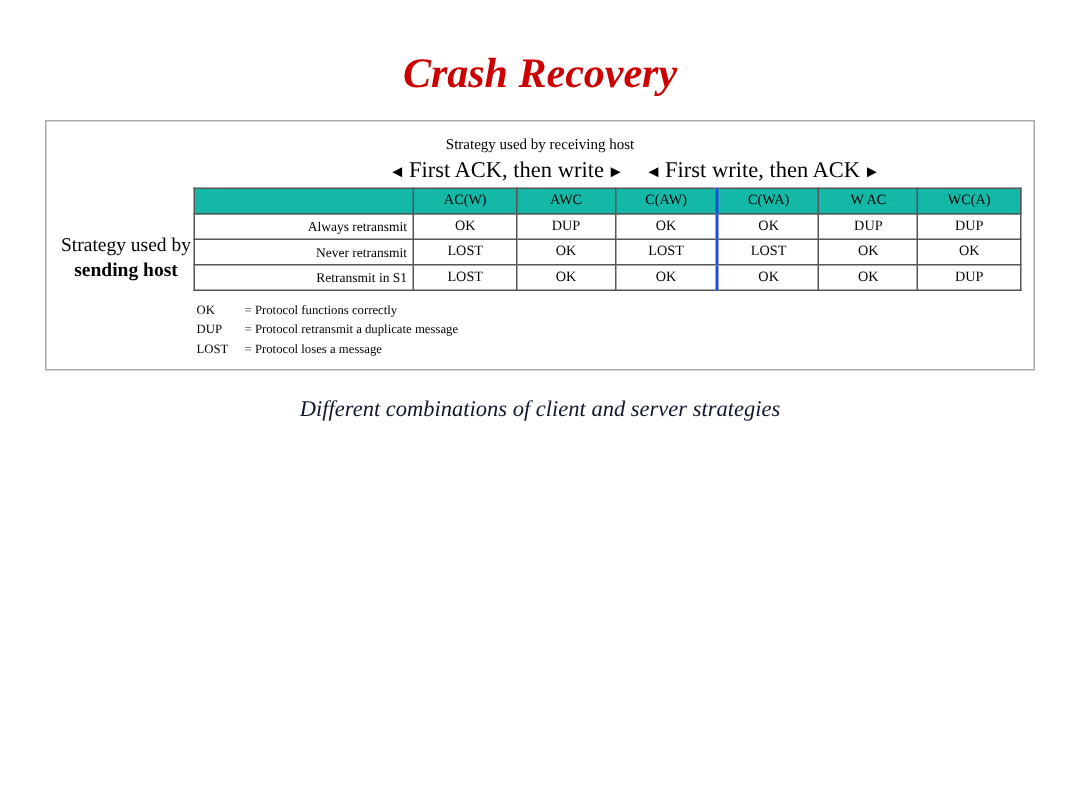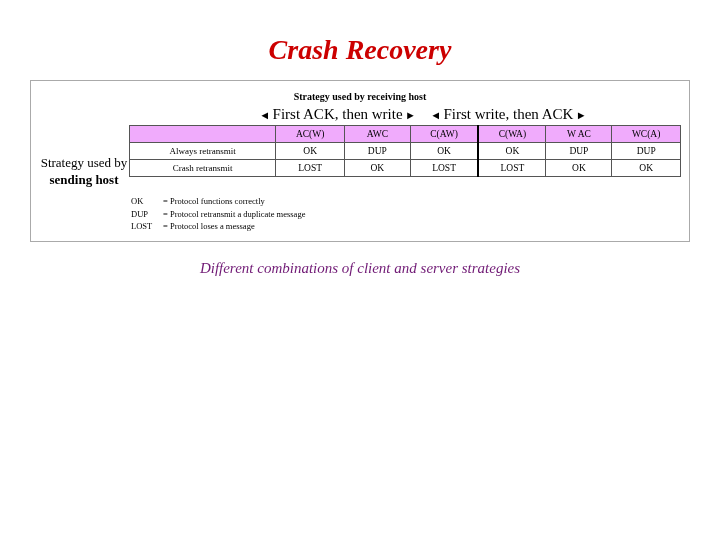--- a/index.html
+++ b/index.html
@@ -32,21 +32,20 @@
       border: 1px solid #aaa;
       padding: 10px 8px 8px 8px;
       margin-bottom: 10px;
     }
     
     .strategy-top {
       text-align: center;
       font-size: 10px;
       margin-bottom: 4px;
       color: #000;
-      font-weight: bold;
     }
     
     .header-arrows {
       display: flex;
       justify-content: center;
       align-items: center;
       margin-bottom: 2px;
       font-size: 9.5px;
       color: #000;
       gap: 0;
@@ -81,51 +80,51 @@
       font-size: 9.5px;
       width: 100%;
     }
     th, td {
       border: 1px solid #555;
       text-align: center;
       padding: 3px 4px;
       min-width: 36px;
     }
     th {
-      background: #f0abfc;
+      background: #14b8a6;
       font-weight: normal;
     }
     td.strategy-cell {
-      text-align: center;
+      text-align: right;
       min-width: 80px;
       font-size: 9px;
     }
     
     .sep-col {
-      border-left: 2px solid #000000;
+      border-left: 2px solid #1d4ed8;
     }
     
     .legend {
       margin-top: 6px;
       font-size: 8.5px;
       color: #000;
       padding-left: 92px;
       line-height: 1.5;
     }
     .legend-row {
       display: flex;
       gap: 4px;
     }
     .legend-key {
       font-weight: normal;
       min-width: 28px;
     }
     .bottom-text {
       font-size: 15px;
-      color: #701a75;
+      color: #0f172a;
       margin-top: 8px;
       text-align: center;
       font-style: italic;
     }
   </style>
 </head>
 <body>
 
 <div class="page">
   <h1 class="title">Crash Recovery</h1>
@@ -171,27 +170,36 @@
           <tr>
                 <td class="strategy-cell">Always retransmit</td>
                 <td>OK</td>
                 <td>DUP</td>
                 <td>OK</td>
                 <td class="sep-col">OK</td>
                 <td>DUP</td>
                 <td>DUP</td>
               </tr>
               <tr>
-                <td class="strategy-cell">Crash retransmit</td>
+                <td class="strategy-cell">Never retransmit</td>
                 <td>LOST</td>
                 <td>OK</td>
                 <td>LOST</td>
                 <td class="sep-col">LOST</td>
                 <td>OK</td>
                 <td>OK</td>
+              </tr>
+              <tr>
+                <td class="strategy-cell">Retransmit in S1</td>
+                <td>LOST</td>
+                <td>OK</td>
+                <td>OK</td>
+                <td class="sep-col">OK</td>
+                <td>OK</td>
+                <td>DUP</td>
               </tr>
             </tbody>
         </table>
       </div>
     </div>
 
     <div class="legend" id="legend-area">
     <div class="legend-row">
           <span class="legend-key">OK</span>
           <span>= Protocol functions correctly</span>

